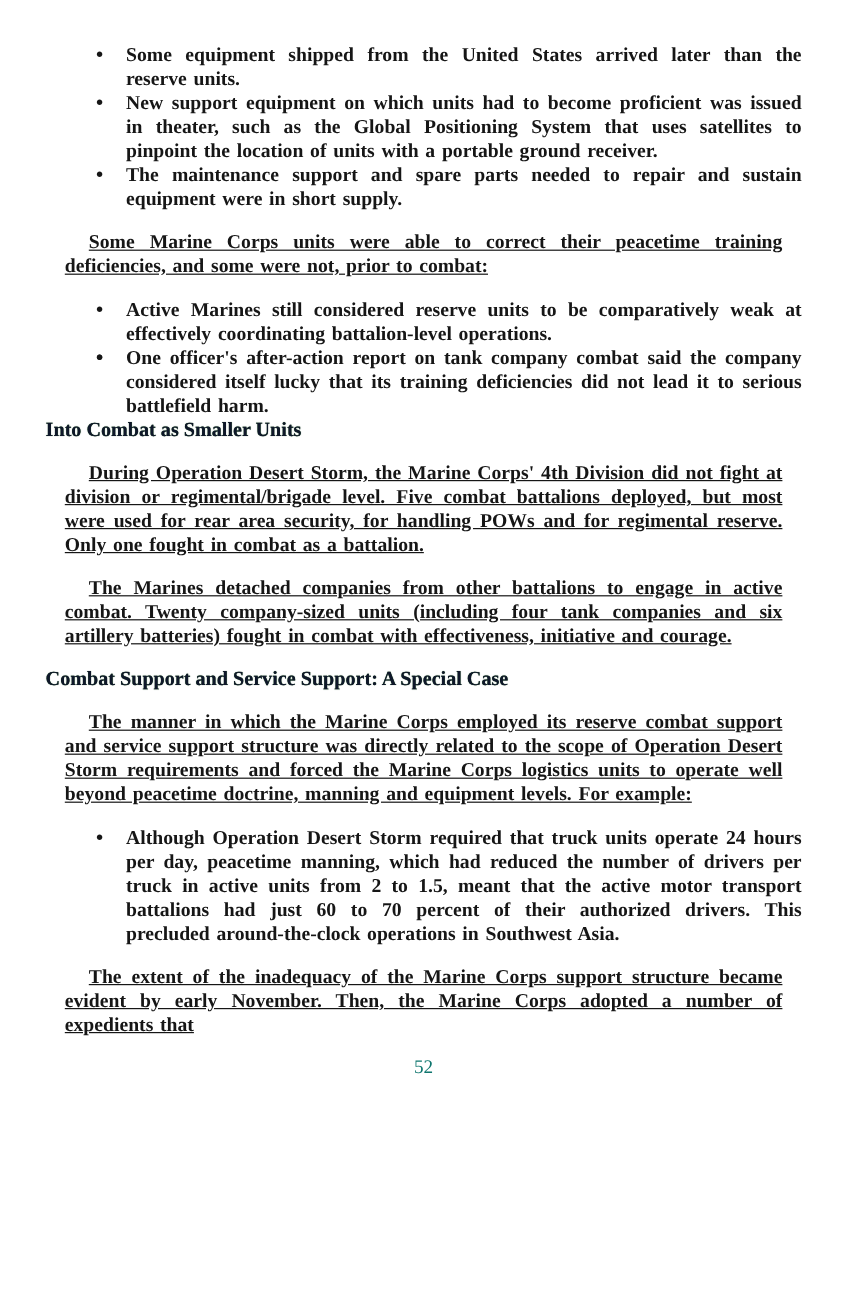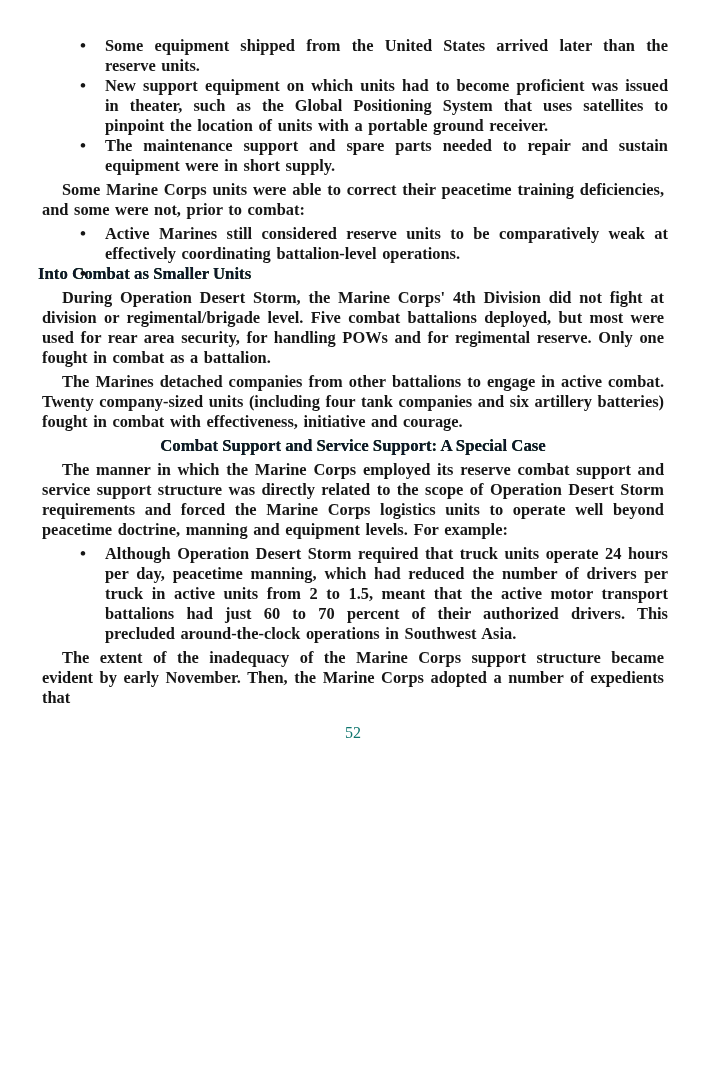--- a/index.html
+++ b/index.html
@@ -15,24 +15,25 @@
     box-sizing: border-box;
     padding: 36px 54px 0 38px;
     font-family: "Liberation Serif", "DejaVu Serif", serif;
     font-weight: bold;
     font-size: 16.4px;
     line-height: 20px;
     color: #161616;
     overflow: hidden;
   }
   p.para {
-    margin: 4px;
+    margin: 16px;
     text-align: justify;
     text-indent: 20px;
     word-spacing: 1.5px;
+    text-decoration: underline;
   }
   ul.bullets {
     list-style: none;
     margin: 0;
     padding: 0;
   }
   ul.bullets li {
     position: relative;
     padding-left: 67px;
     text-align: justify;
@@ -55,21 +56,21 @@
     color: #0f172a;
     text-shadow: 0 0 0.6px #063f06;
   }
   
   .m-list1   { margin-bottom: 16px; }
   .m-para1   { margin-bottom: 22px; }
   .m-list2   { margin-bottom: 14px; }
   .m-head1   { margin-bottom: 18px; }
   .m-para2   { margin-bottom: 20px; }
   .m-para3   { margin-bottom: 34px; }
-  .m-head2   { margin-bottom: 16px; text-align: center; }
+  .m-head2   { margin-bottom: 16px; }
   .m-para4   { margin-bottom: 20px; }
   .m-list3   { margin-bottom: 13px; }
   .page-number {
     margin-top: 15px;
     text-align: center;
     font-weight: normal;
     font-size: 16px;
     color: #0f766e;
   }
 </style>
@@ -98,20 +99,21 @@
   <ul class="bullets m-list2">
     <li>
       <span class="bullet"></span>
       <span>Active Marines still considered reserve units to be comparatively weak at effectively coordinating battalion-level operations.</span>
     </li>
     <li>
       <span class="bullet"></span>
     </li>
     <li>
       <span class="bullet"></span>
+      <span>One officer's after-action report on tank company combat said the company considered itself lucky that its training deficiencies did not lead it to serious battlefield harm.</span>
     </li>
   </ul>
 
   <h2 class="sec-heading m-head1">Into Combat as Smaller Units</h2>
 
   <p class="para m-para2">During Operation Desert Storm, the Marine Corps' 4th Division did not fight at division or regimental/brigade level. Five combat battalions deployed, but most were used for rear area security, for handling POWs and for regimental reserve. Only one fought in combat as a battalion.</p>
 
   <p class="para m-para3">The Marines detached companies from other battalions to engage in active combat. Twenty company-sized units (including four tank companies and six artillery batteries) fought in combat with effectiveness, initiative and courage.</p>
 
   <h2 class="sec-heading m-head2">Combat Support and Service Support: A Special Case</h2>

